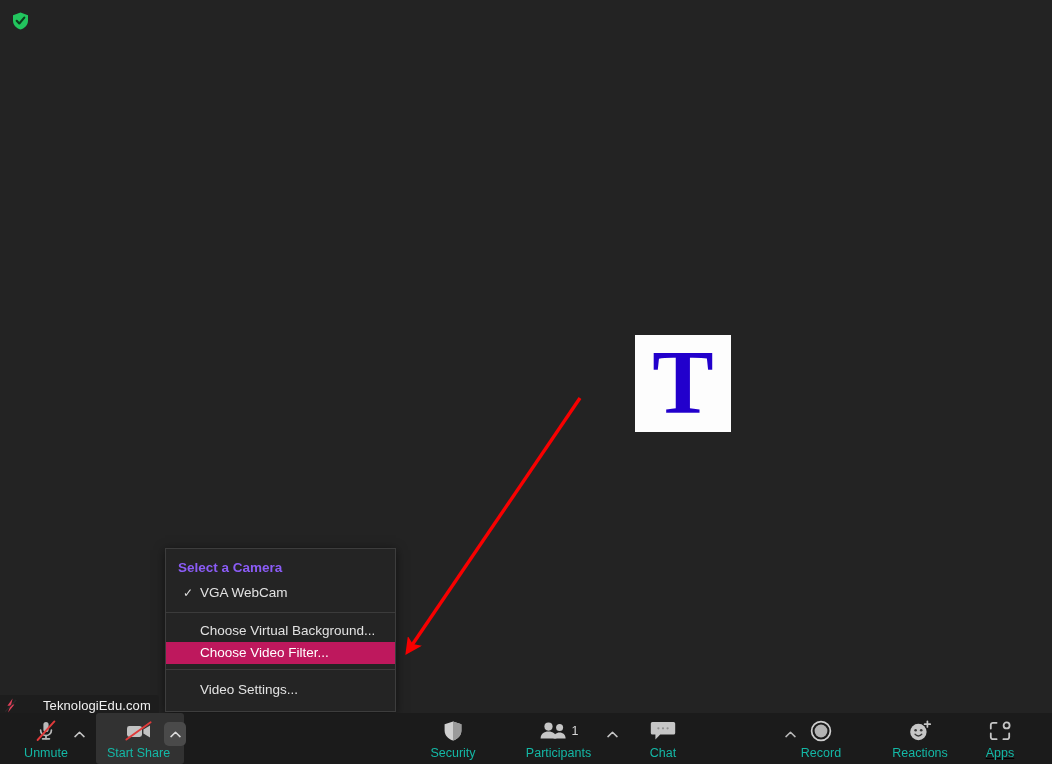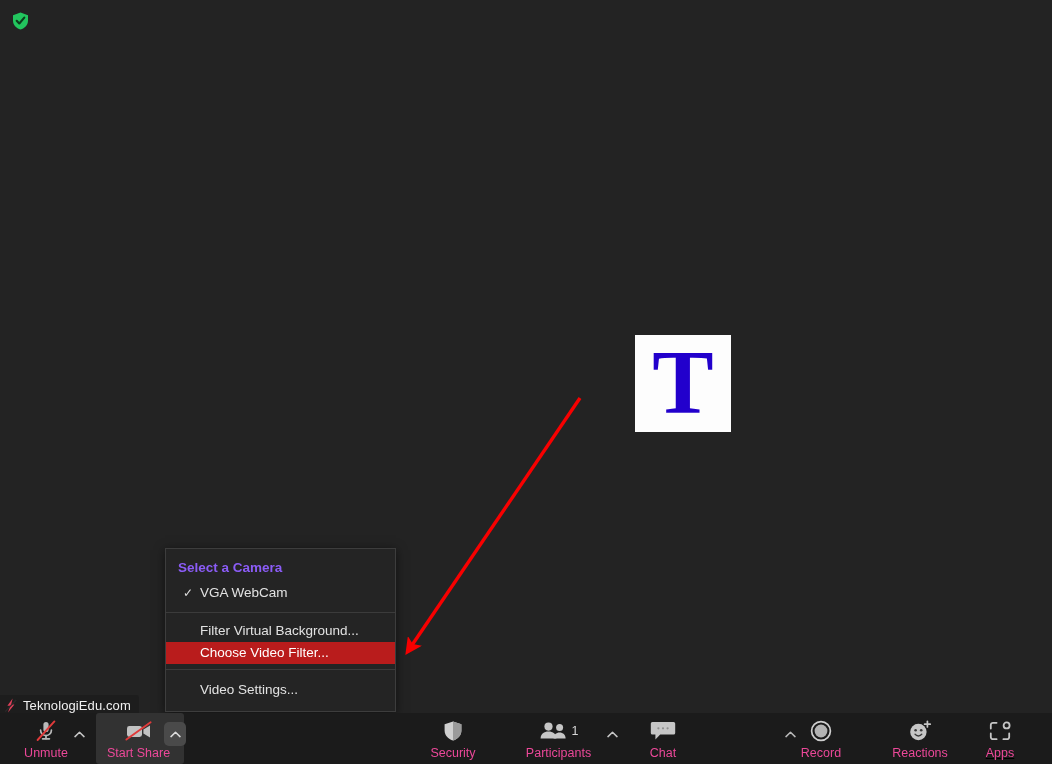--- a/index.html
+++ b/index.html
@@ -99,37 +99,38 @@
   }
   .menu-item.checked::before {
     content: "\2713";
     position: absolute;
     left: 17px;
     top: 0;
     font-size: 12px;
     color: #dcdcdc;
   }
   .menu-item.highlight {
-    background: #b91c1c;
+    background: #be185d;
     color: #ffffff;
   }
   .menu-section.mid { padding: 7px 0 5px 0; }
   .menu-section.bot { padding: 9px 0 10px 0; }
 
   
   .watermark {
     position: absolute;
     left: 0;
     top: 695px;
     height: 20px;
     display: flex;
     align-items: center;
     background: #1d1d1d;
     padding: 0 8px 0 4px;
     border-radius: 0 3px 3px 0;
+    gap: 20px;
   }
   .watermark .wm-icon {
     width: 14px;
     height: 15px;
     margin-right: 5px;
     flex: none;
   }
   .watermark .wm-text {
     color: #f0f0f0;
     font-size: 13px;
@@ -160,21 +161,21 @@
   }
   .tb-icon {
     height: 22px;
     display: flex;
     align-items: center;
     justify-content: center;
   }
   .tb-label {
     margin-top: 4px;
     font-size: 12.5px;
-    color: #ec4899;
+    color: #14b8a6;
     white-space: nowrap;
   }
   .tb-label.green { color: #25c26c; }
   .caret-btn {
     position: absolute;
     top: 9px;
     width: 22px;
     height: 24px;
     border-radius: 5px;
     display: flex;
@@ -221,21 +222,21 @@
     <line x1="580" y1="398" x2="408" y2="651" stroke="#f80000" stroke-width="3.4" marker-end="url(#arrowhead)"></line>
   </svg>
 
   <div class="menu">
     <div class="menu-section">
       <div class="menu-header">Select a Camera</div>
       <div class="menu-item checked">VGA WebCam</div>
     </div>
     <div class="menu-sep"></div>
     <div class="menu-section mid">
-      <div class="menu-item">Filter Virtual Background...</div>
+      <div class="menu-item">Choose Virtual Background...</div>
       <div class="menu-item highlight">Choose Video Filter...</div>
     </div>
     <div class="menu-sep"></div>
     <div class="menu-section bot">
       <div class="menu-item">Video Settings...</div>
     </div>
   </div>
 
   <div class="watermark">
     <svg class="wm-icon" viewBox="0 0 14 15">

